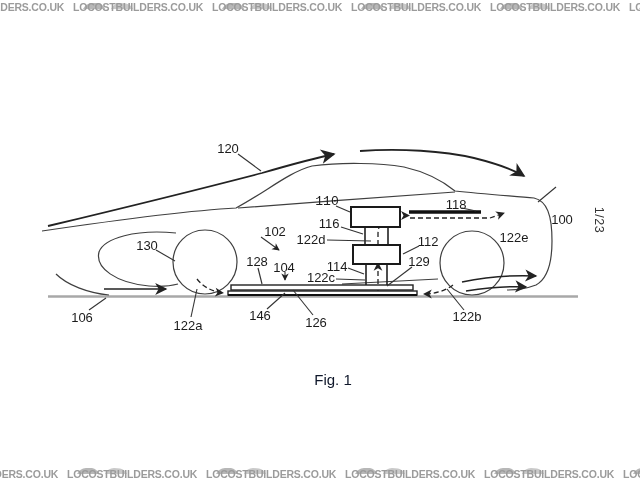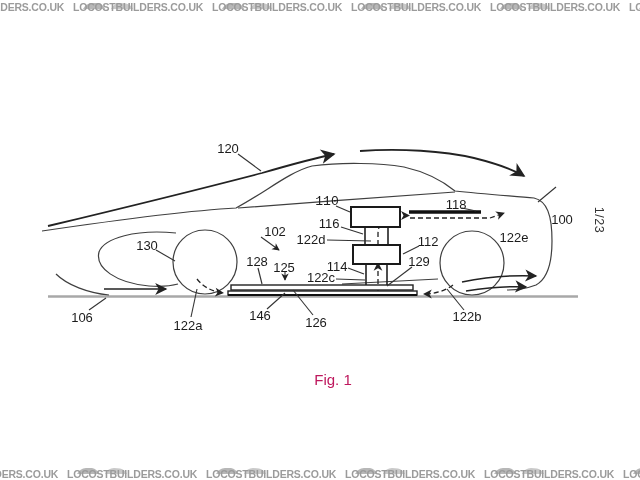--- a/index.html
+++ b/index.html
@@ -21,21 +21,21 @@
   .wm-cars{position:absolute;left:8px;}
   .wm-top .wm-cars{top:-4px;}
   .wm-bottom .wm-cars{top:0px;}
 
   
   svg.draw{position:absolute;left:0;top:0;}
 
   .ref-label{position:absolute;transform:translate(-50%,-50%);
              font-size:13px;color:#1b1b1b;white-space:nowrap;}
   .fig-caption{position:absolute;left:333px;top:379px;transform:translate(-50%,-50%);
-               font-size:15px;color:#be185d;}
+               font-size:15px;color:#0f172a;}
   .sheet-number{position:absolute;left:599px;top:220px;transform:translate(-50%,-50%) rotate(90deg);
                 font-size:12.5px;color:#333;letter-spacing:0.5px;}
 </style>
 </head>
 <body>
 
 <div class="page">
 
   <div class="wm wm-top" id="wm-top">
       <div class="wm-row">
@@ -202,21 +202,21 @@
       <div class="ref-label" style="left: 562px; top: 182px; margin-top: 37px;">100</div>
       <div class="ref-label" style="left: 147px; top: 245px;">130</div>
       <div class="ref-label" style="left: 255px; top: 231px; margin-left: 20px;">102</div>
       <div class="ref-label" style="left: 327px; top: 201px; font-family: Liberation Mono, monospace;">110</div>
       <div class="ref-label" style="left: 329px; top: 223px;">116</div>
       <div class="ref-label" style="left: 311px; top: 239px;">122d</div>
       <div class="ref-label" style="left: 428px; top: 241px;">112</div>
       <div class="ref-label" style="left: 456px; top: 204px;">118</div>
       <div class="ref-label" style="left: 514px; top: 237px;">122e</div>
       <div class="ref-label" style="left: 257px; top: 261px;">128</div>
-      <div class="ref-label" style="left: 284px; top: 267px;">125</div>
+      <div class="ref-label" style="left: 284px; top: 267px;">104</div>
       <div class="ref-label" style="left: 337px; top: 266px;">114</div>
       <div class="ref-label" style="left: 419px; top: 261px;">129</div>
       <div class="ref-label" style="left: 321px; top: 277px;">122c</div>
       <div class="ref-label" style="left: 82px; top: 317px;">106</div>
       <div class="ref-label" style="left: 188px; top: 325px;">122a</div>
       <div class="ref-label" style="left: 260px; top: 315px;">146</div>
       <div class="ref-label" style="left: 316px; top: 322px;">126</div>
       <div class="ref-label" style="left: 467px; top: 316px;">122b</div>
     </div>
 

